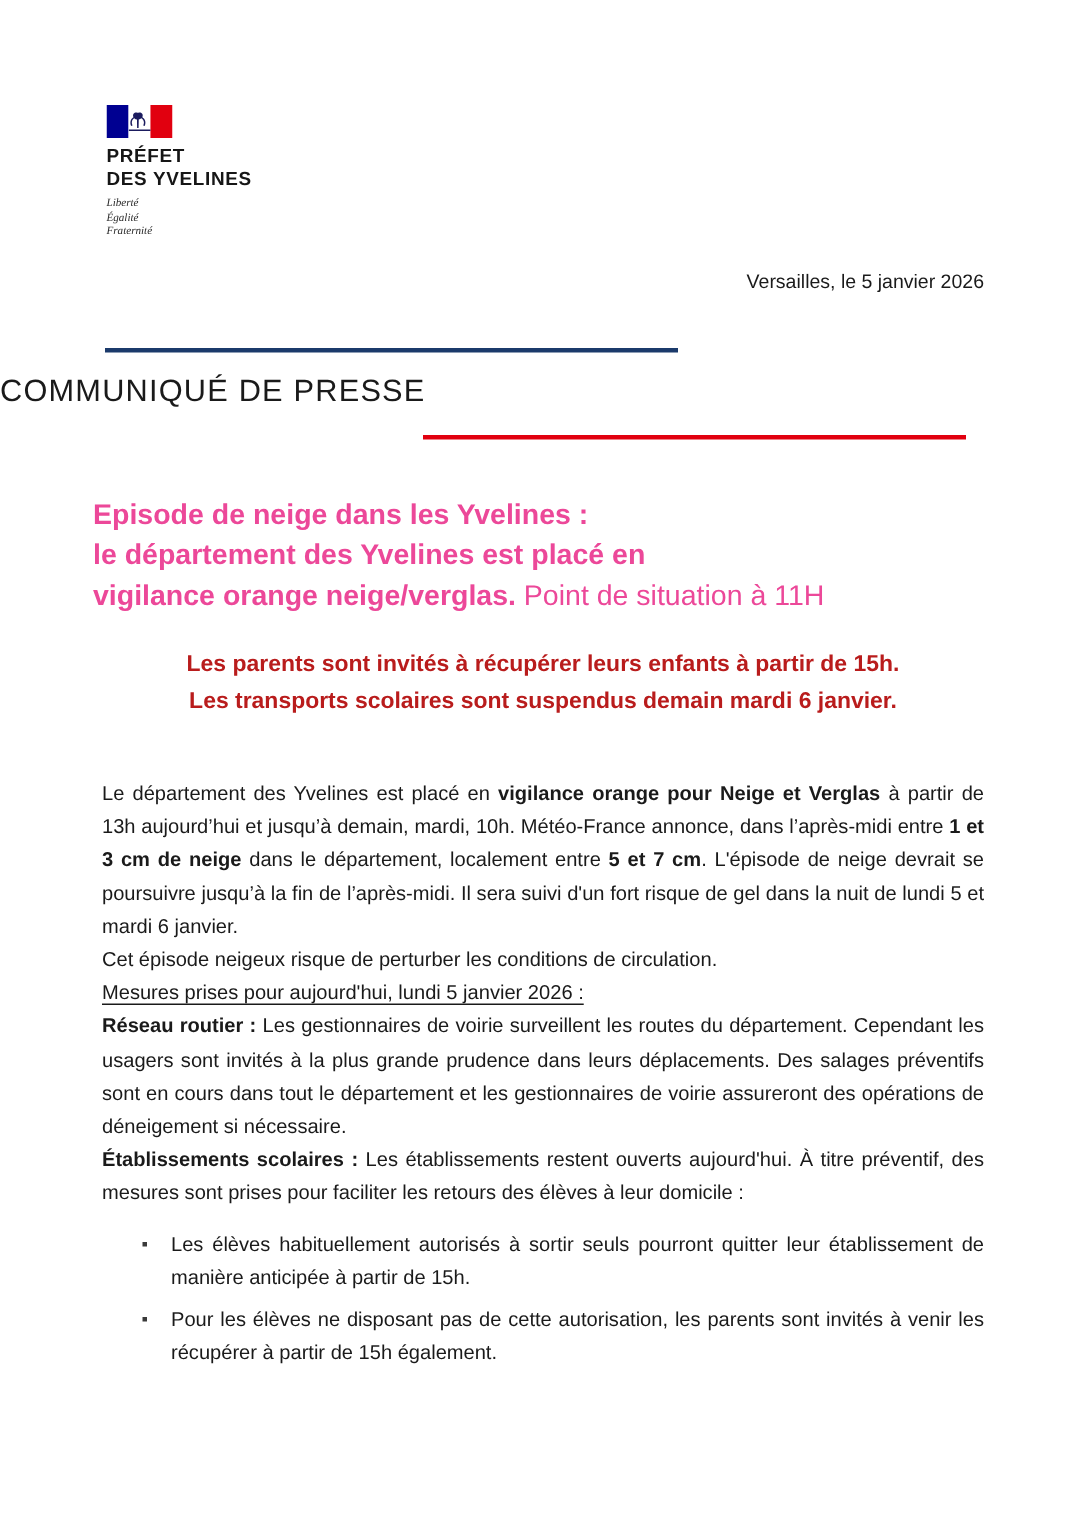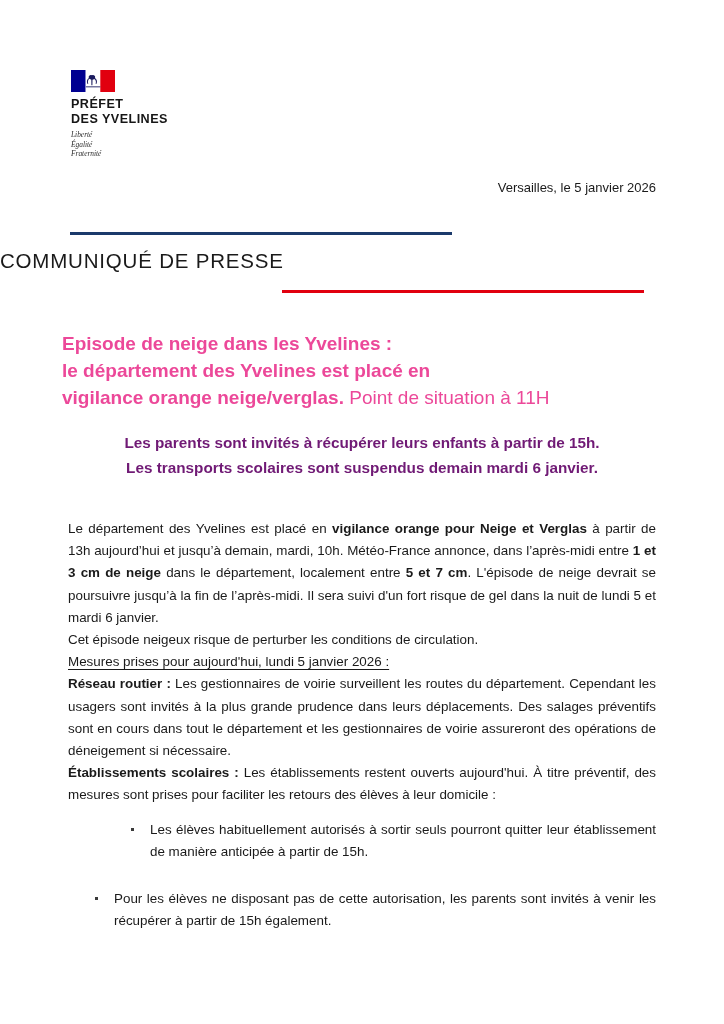--- a/index.html
+++ b/index.html
@@ -117,21 +117,21 @@
 
   .headline-2 {
     position: absolute;
     left: 62px;
     width: 600px;
     top: 430px;
     text-align: center;
     font-weight: 700;
     font-size: 15.3px;
     line-height: 25px;
-    color: #701a75;
+    color: #b91c1c;
   }
 
   
   .body {
     position: absolute;
     left: 68px;
     width: 588px;
     top: 518px;
     font-size: 13.4px;
     line-height: 22.2px;
@@ -150,25 +150,25 @@
   }
   .para { margin-top: 12px; }
 
   ul.bullets {
     margin: 12px 0 0 0;
     padding-left: 44px;
     list-style: none;
   }
   ul.bullets li {
     position: relative;
-    margin-top: 25px;
+    margin-top: 6px;
     text-align: justify;
     padding-left: 2px;
   }
-  ul.bullets li:first-child { margin-top: 0; margin-left: 36px; }
+  ul.bullets li:first-child { margin-top: 0; }
   ul.bullets li::before {
     content: "";
     position: absolute;
     left: -17px;
     top: 9px;
     width: 3.4px;
     height: 3.4px;
     background: #3a3a3a;
   }
 </style>

